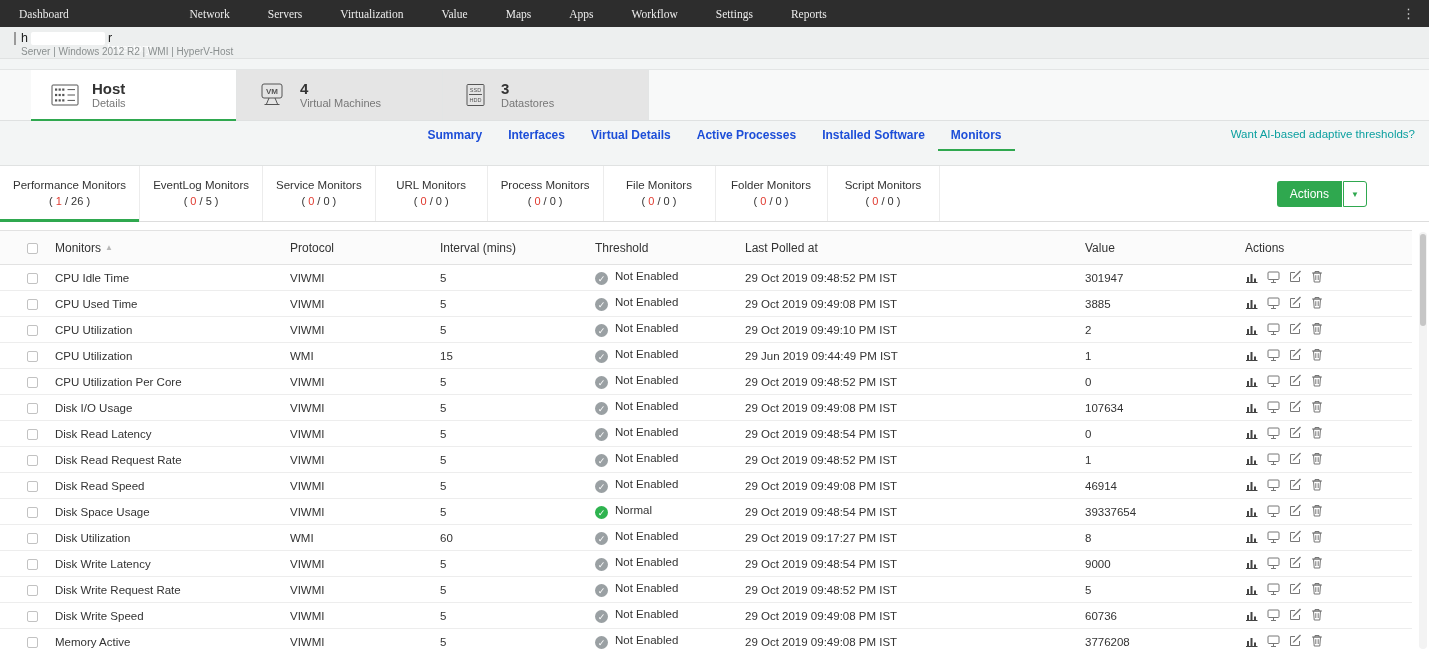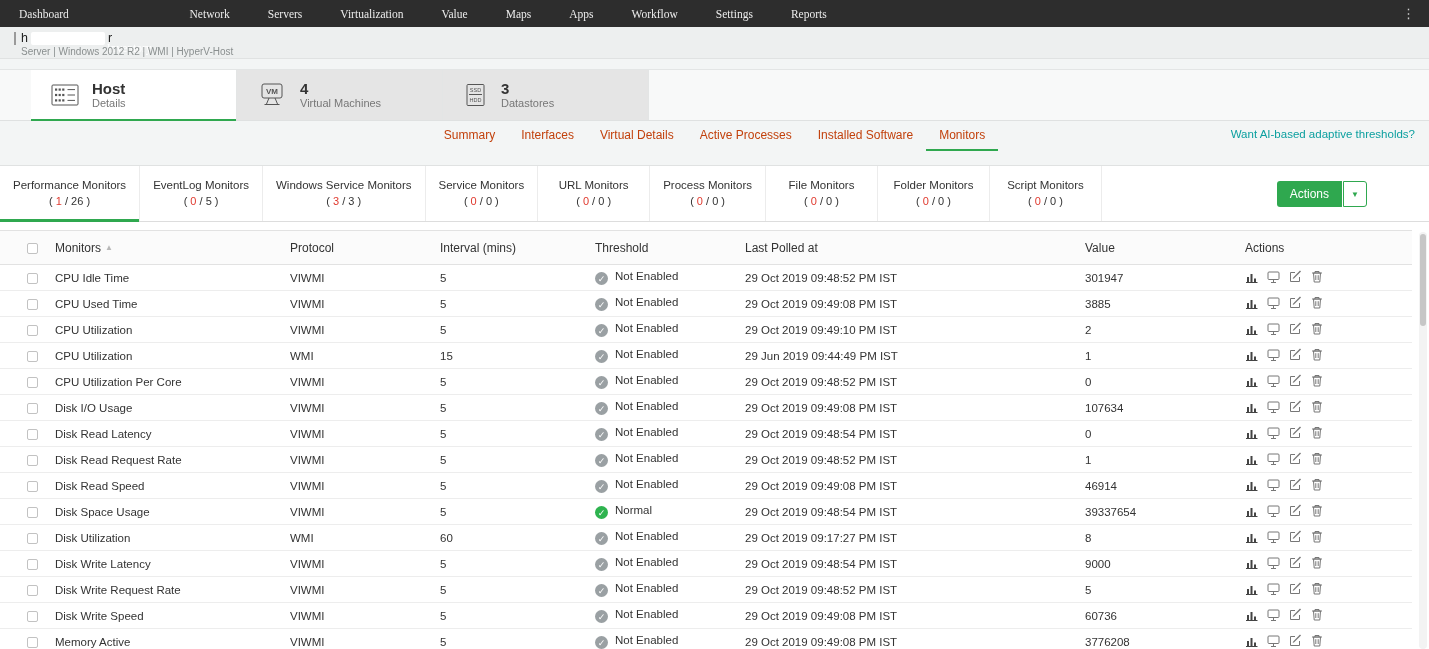--- a/index.html
+++ b/index.html
@@ -41,22 +41,22 @@
   }
   .card.active { background: #fff; }
   .card.active::after { content:""; position:absolute; left:0; right:0; bottom:-1px; height:2px; background: var(--accent_green, #2fa84f); }
   .card-icon { flex: 0 0 auto; display: flex; align-items: center; }
   .card-main { font-size: 15px; color: #333; font-weight: bold; line-height: 17px; }
   .card-sub { font-size: 11px; color: #777; line-height: 13px; }
 
   
   .subtabs-row { height: 30px; display: flex; justify-content: center; align-items: stretch; position: relative; }
   .subtab {
-    padding: 0 13px; font-size: 12px; color: #c2410c; display: flex; align-items: center;
-    cursor: pointer; border-bottom: 2px solid transparent; white-space: nowrap;
+    padding: 0 13px; font-size: 12px; color: #1d4ed8; display: flex; align-items: center;
+    cursor: pointer; border-bottom: 2px solid transparent; white-space: nowrap; font-weight: bold;
   }
   .subtab.active { border-bottom-color: var(--accent_green, #2fa84f); }
   .ai-link { position: absolute; right: 14px; top: 7px; color: var(--link_teal, #0b9f9f); font-size: 11.5px; cursor: pointer; }
 
   
   .panel { margin-top: 14px; background: #fff; border-top: 1px solid #e0e2e2; height: 484px; position: relative; }
 
   .mtabs-row { display: flex; align-items: stretch; border-bottom: 1px solid #ddd; height: 56px; padding-right: 170px; }
   .mtab {
     min-width: 112px; padding: 6px 13px; text-align: center; font-size: 11.5px; color: #333;
@@ -202,24 +202,20 @@
 
 <div class="panel">
   <div class="mtabs-row" id="mtabs">
       <div class="mtab active">
     <span>Performance Monitors</span>
     <span class="count">( <span class="red">1</span> / 26 )</span>
   </div>
       <div class="mtab">
     <span>EventLog Monitors</span>
     <span class="count">( <span class="red">0</span> / 5 )</span>
-  </div>
-      <div class="mtab">
-    <span>Windows Service Monitors</span>
-    <span class="count">( <span class="red">3</span> / 3 )</span>
   </div>
       <div class="mtab">
     <span>Service Monitors</span>
     <span class="count">( <span class="red">0</span> / 0 )</span>
   </div>
       <div class="mtab">
     <span>URL Monitors</span>
     <span class="count">( <span class="red">0</span> / 0 )</span>
   </div>
       <div class="mtab">

